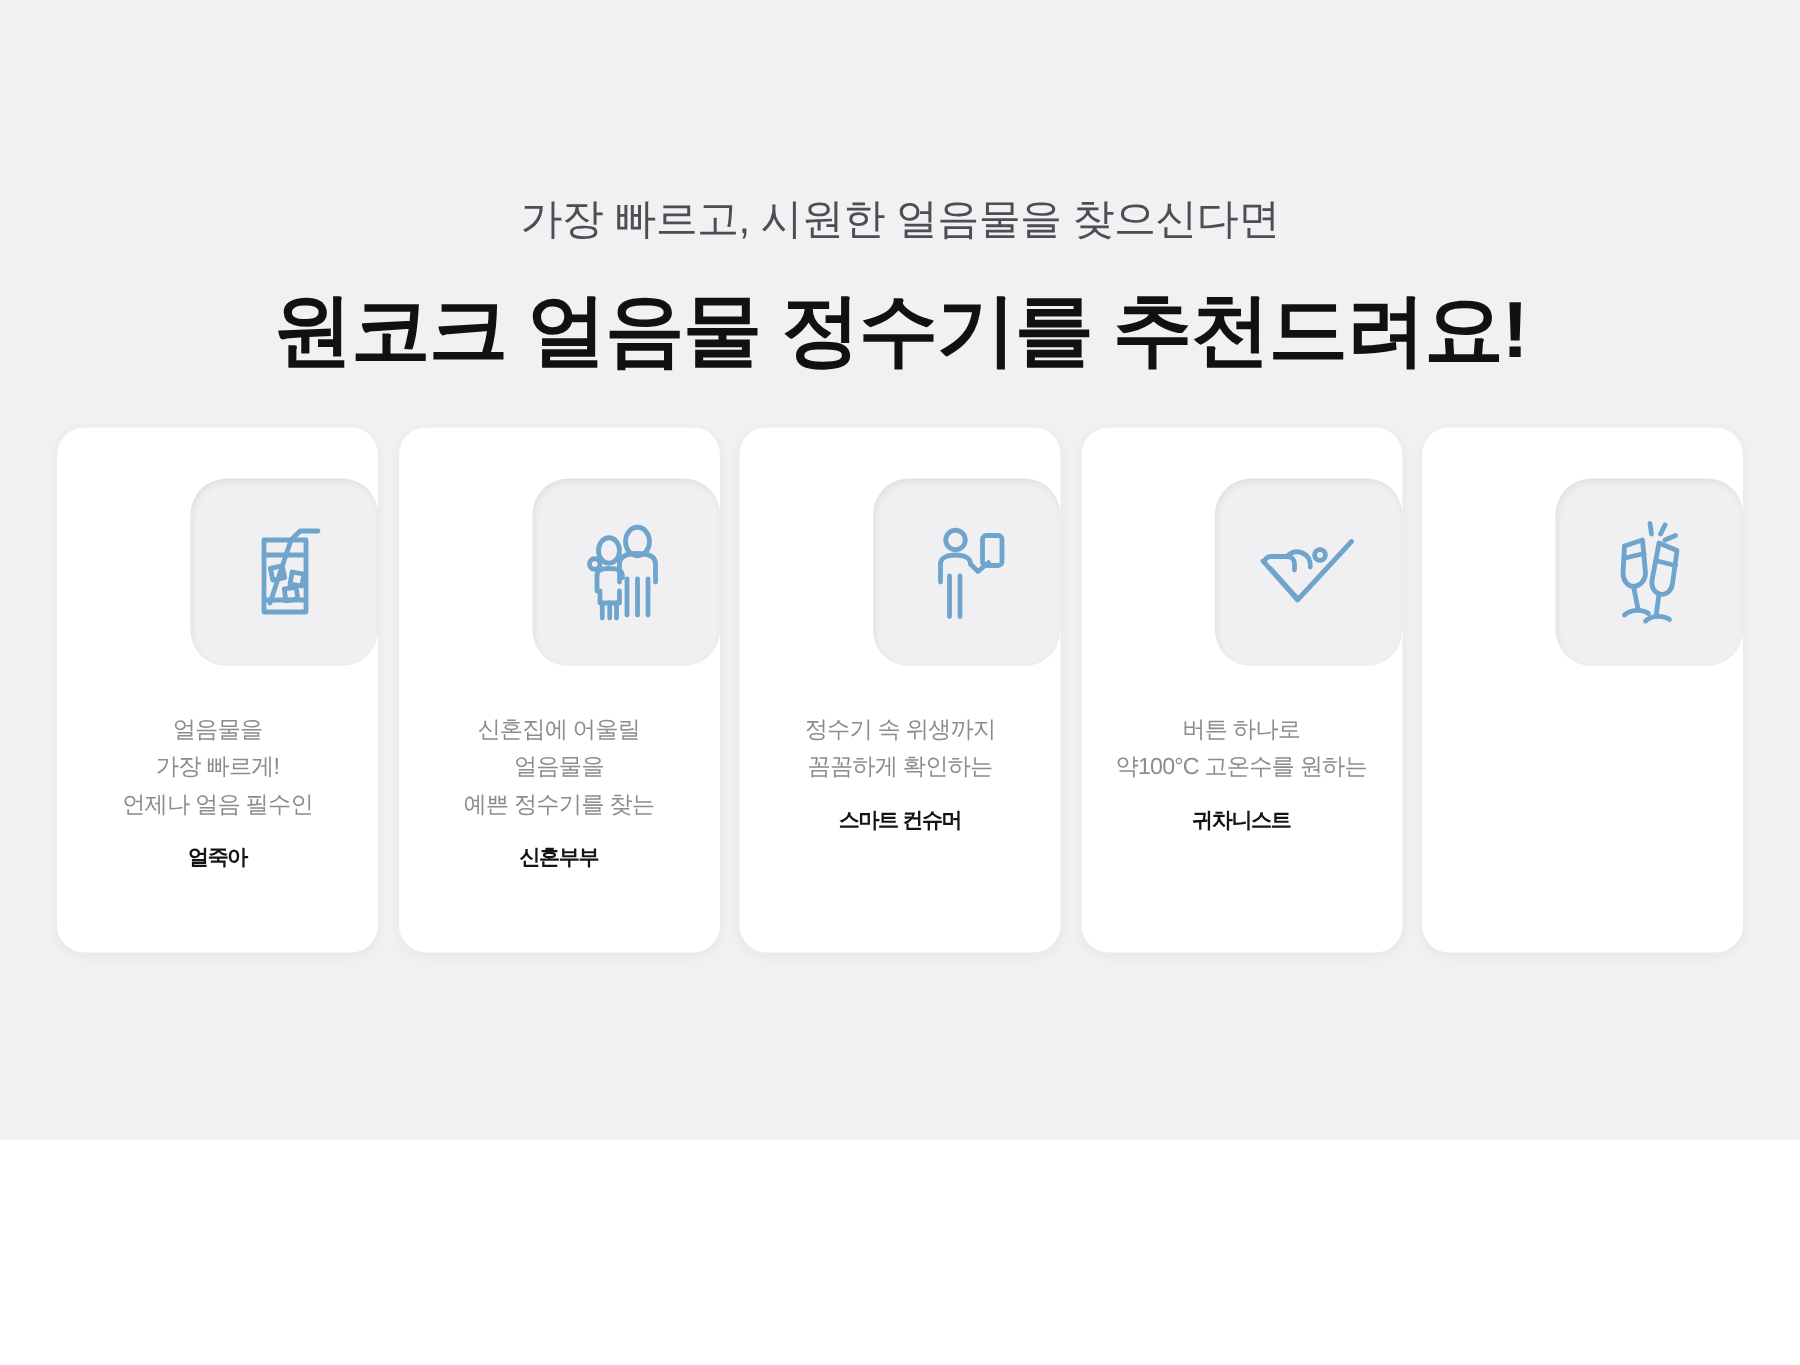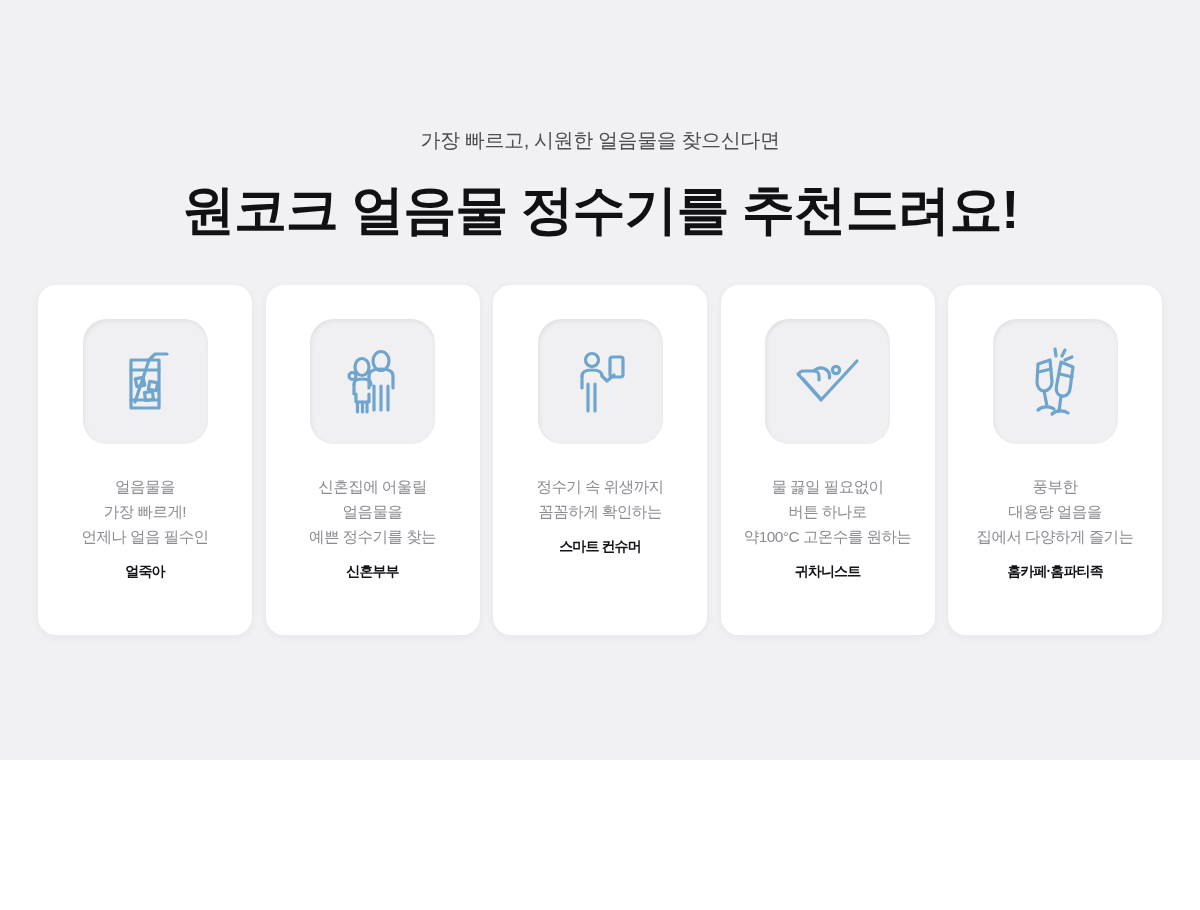--- a/index.html
+++ b/index.html
@@ -42,21 +42,21 @@
   .heading-block {
     position: absolute;
     left: 0;
     top: 0;
     width: 1200px;
     text-align: center;
   }
   .subtitle {
     margin: 0;
     padding-top: 127px;
-    font-size: 20px;
+    font-size: 28px;
     font-weight: 400;
     letter-spacing: -0.4px;
     color: #4d4d52;
     line-height: 1.35;
   }
   .headline {
     margin: 0;
     padding-top: 22px;
     font-size: 53px;
     font-weight: 700;
@@ -77,21 +77,21 @@
     justify-content: space-between;
   }
   .card {
     width: 214px;
     height: 350px;
     background: #ffffff;
     border-radius: 18px;
     box-shadow: 0 2px 8px rgba(24, 28, 38, 0.055);
     display: flex;
     flex-direction: column;
-    align-items: center;
+    align-items: flex-end;
     box-sizing: border-box;
     padding-top: 34px;
   }
 
   .icon-tile {
     width: 125px;
     height: 125px;
     border-radius: 24px;
     background: #f0f0f2;
     box-shadow: inset 1px 2px 4px rgba(150, 152, 162, 0.18),
@@ -222,21 +222,20 @@
           <svg width="76" height="76" viewBox="0 0 76 76" fill="none" stroke="#6fa5cd" stroke-width="3.2" stroke-linecap="round" stroke-linejoin="round">
             <path d="M8 30 L31 56 L67 17"></path>
             <path d="M13 35 L31 55"></path>
             <circle cx="46" cy="26" r="3.6"></circle>
             <path d="M9 31 C9 28.5 11 27 13.5 27 L24 27 C27 27 29 29 29 32 L29 36"></path>
             <path d="M24 27 C27 24 31 23 35 25 C38 26.5 40 30 39.5 34"></path>
           </svg>
         </span>
       </div>
       <div class="card-text">
-        <div class="desc-line">물 끓일 필요없이</div>
         <div class="desc-line">버튼 하나로</div>
         <div class="desc-line">약100°C 고온수를 원하는</div>
         <div class="card-title">귀차니스트</div>
       </div>
     </div>
 
     <div class="card">
       <div class="icon-tile">
         <span>
           <svg width="76" height="76" viewBox="0 0 76 76" fill="none" stroke="#6fa5cd" stroke-width="3.2" stroke-linecap="round" stroke-linejoin="round">
@@ -247,22 +246,16 @@
             <path d="M44 18 L56 23 L53 45 C52.5 50 48.5 53 44.5 52 C40.5 51 38.5 47 39.5 42 Z"></path>
             <path d="M43 30 L55 33"></path>
             <path d="M44 52 L42 67"></path>
             <path d="M35 70 C39 66 47 66 51 69"></path>
             <path d="M39 12 L38 5"></path>
             <path d="M45 12 L48 6"></path>
             <path d="M48 16 L55 13"></path>
           </svg>
         </span>
       </div>
-      <div class="card-text">
-        <div class="desc-line">풍부한</div>
-        <div class="desc-line">대용량 얼음을</div>
-        <div class="desc-line">집에서 다양하게 즐기는</div>
-        <div class="card-title">홈카페·홈파티족</div>
-      </div>
     </div>
 
   </div>
 </div>
 
 </body></html>

